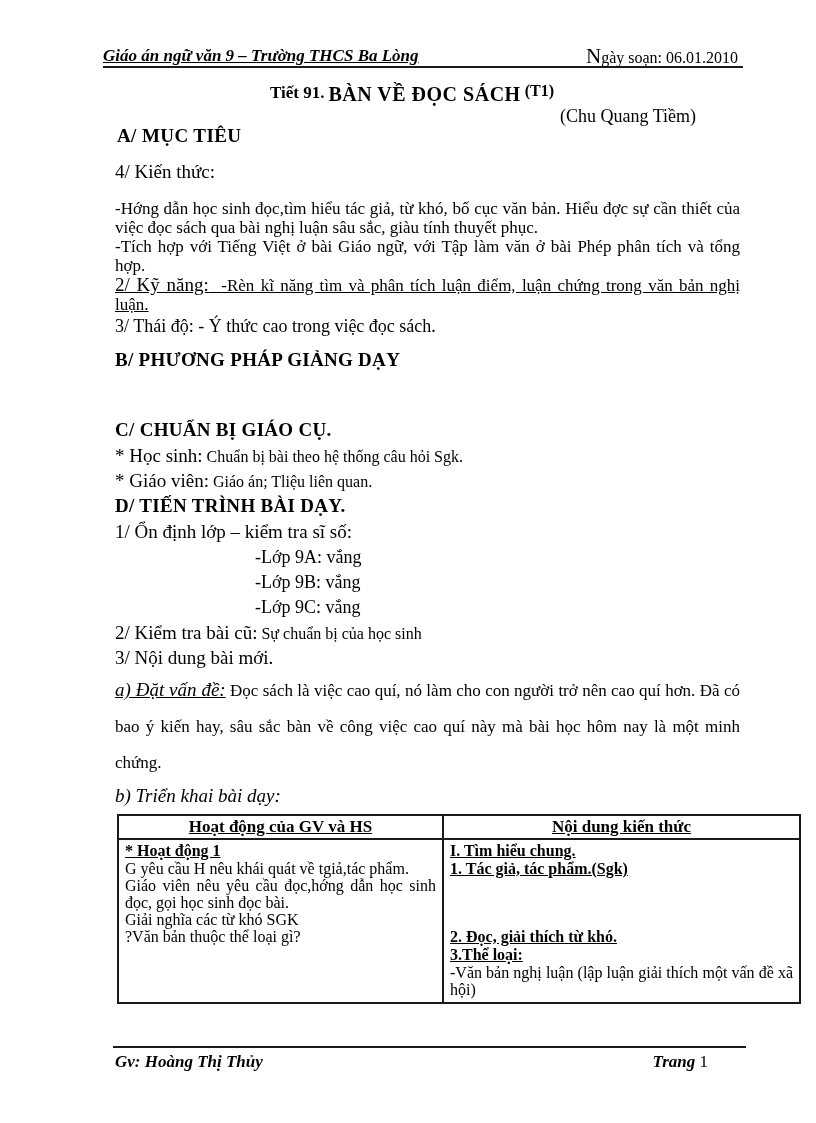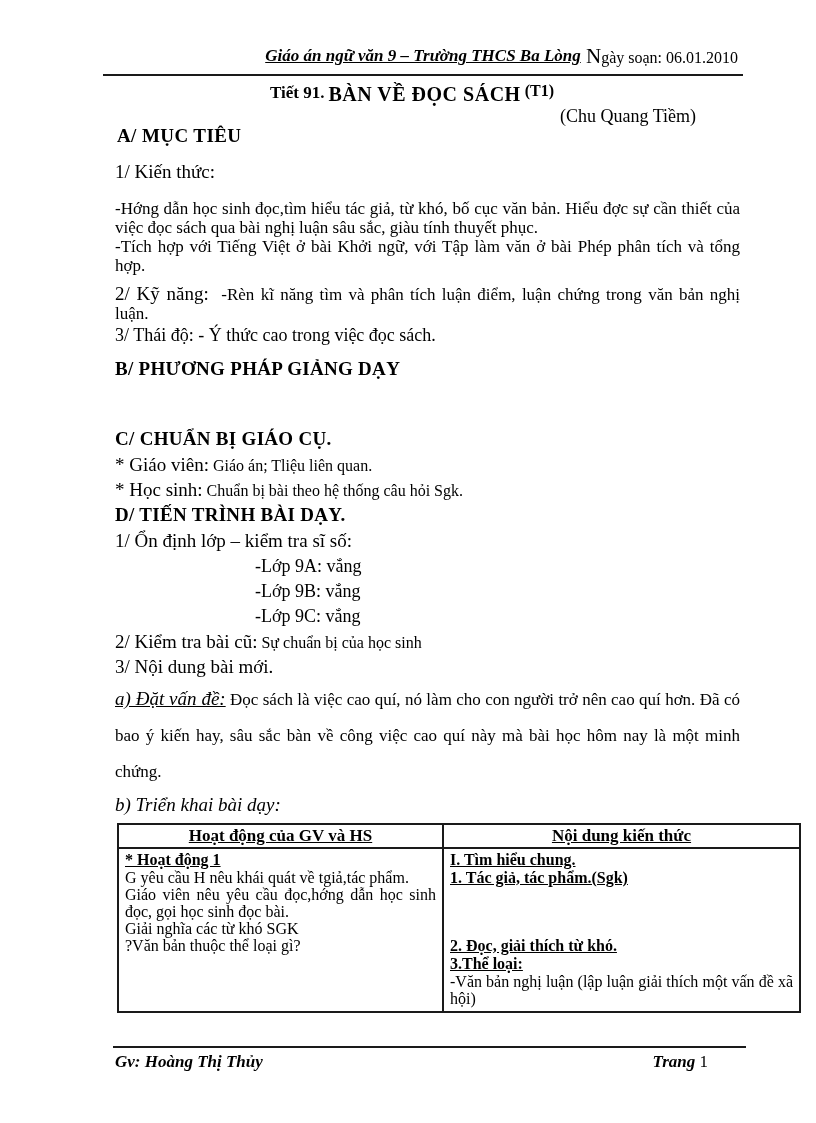--- a/index.html
+++ b/index.html
@@ -5,42 +5,42 @@
   html,body{margin:0;padding:0;background:#e8e8e8;}
   .page{
     position:relative;width:816px;height:1123px;background:#ffffff;
     font-family:"Liberation Serif","DejaVu Serif",serif;color:#000;
     overflow:hidden;margin:0 auto;
   }
   .content{position:absolute;left:115px;top:0;width:625px;}
   
   .run-head{
     position:absolute;left:103px;top:46px;width:640px;
-    border-bottom:2px solid #1a1a1a;padding-bottom:8px;text-align:center;
+    border-bottom:2px solid #1a1a1a;padding-bottom:0;
   }
   .run-head span{font-weight:bold;font-style:italic;font-size:17px;text-decoration:underline;}
   
   .head-block{position:relative;height:105px;margin-top:44px;}
   .date-line{position:absolute;top:0;right:2px;font-size:16px;}
   .date-line .big-n{font-size:21px;}
   .title-line{position:absolute;top:38px;left:155px;white-space:nowrap;}
   .title-prefix{font-weight:bold;font-size:17px;vertical-align:3px;}
   .title-main{font-weight:bold;font-size:20px;letter-spacing:.5px;}
   .title-part{font-weight:bold;font-size:16px;vertical-align:5px;}
   .author-line{position:absolute;top:62px;left:445px;font-size:18px;white-space:nowrap;}
   .sec-a{position:absolute;top:81px;left:2px;font-size:19px;font-weight:bold;letter-spacing:.4px;}
   
   .h-num{font-size:19px;}
   .h-bold{font-size:19px;font-weight:bold;letter-spacing:.3px;}
   p{margin:0;}
   .body-just{font-size:17px;line-height:19px;text-align:justify;}
   .small-val{font-size:16px;}
   .kienthuc{margin-top:12px;height:24px;}
   .para1{margin-top:14px;}
-  .skill-line{margin-top:9px;}
+  .skill-line{margin-top:0;text-decoration:underline;}
   .attitude{margin-top:2px;height:24px;font-size:18px;}
   .sec-b{margin-top:9px;height:26px;}
   .sec-c{margin-top:44px;height:26px;}
   .label-line{height:25px;}
   .sec-d{height:26px;}
   .step{height:26px;font-size:19px;}
   .class-line{height:25px;font-size:18px;padding-left:140px;}
   .step3{height:23px;}
   .intro{margin-top:2px;font-size:17px;line-height:36px;text-align:justify;}
   .intro .lbl{font-style:italic;font-size:19px;text-decoration:underline;}
@@ -77,36 +77,36 @@
       <div class="date-line"><span class="big-n">N</span><span>gày soạn: 06.01.2010</span></div>
       <div class="title-line">
         <span class="title-prefix">Tiết 91.</span>
         <span class="title-main">BÀN VỀ ĐỌC SÁCH</span>
         <span class="title-part">(T1)</span>
       </div>
       <div class="author-line">(Chu Quang Tiềm)</div>
       <div class="sec-a">A/ MỤC TIÊU</div>
     </div>
 
-    <div class="kienthuc h-num">1/ Kiến thức:</div>
+    <div class="kienthuc h-num">4/ Kiến thức:</div>
 
     <p class="para1 body-just">-Hớng  dẫn học sinh đọc,tìm hiểu tác giả, từ khó, bố cục văn bản. Hiểu đợc  sự cần thiết của việc đọc sách qua bài nghị luận sâu sắc, giàu tính thuyết phục.</p>
-    <p class="body-just">-Tích hợp với Tiếng Việt ở bài Khởi ngữ, với Tập làm văn ở bài Phép phân tích và tổng hợp.</p>
+    <p class="body-just">-Tích hợp với Tiếng Việt ở bài Giáo ngữ, với Tập làm văn ở bài Phép phân tích và tổng hợp.</p>
 
     <p class="skill-line body-just"><span class="h-num">2/ Kỹ năng:</span>&nbsp; <span>-Rèn kĩ năng tìm và phân tích luận điểm, luận chứng trong văn bản nghị luận.</span></p>
 
     <div class="attitude">3/ Thái độ: - Ý thức cao trong việc đọc sách.</div>
 
     <div class="sec-b h-bold">B/ PHƯƠNG PHÁP GIẢNG DẠY</div>
 
     <div class="sec-c h-bold">C/ CHUẨN BỊ GIÁO CỤ.</div>
 
+    <div class="label-line"><span class="h-num">* Học sinh:</span> <span class="small-val">Chuẩn bị bài theo hệ thống câu hỏi Sgk.</span></div>
+
     <div class="label-line"><span class="h-num">* Giáo viên:</span> <span class="small-val">Giáo án; Tliệu liên quan.</span></div>
-
-    <div class="label-line"><span class="h-num">* Học sinh:</span> <span class="small-val">Chuẩn bị bài theo hệ thống câu hỏi Sgk.</span></div>
 
     <div class="sec-d h-bold">D/ TIẾN TRÌNH  BÀI DẠY.</div>
 
     <div class="step">1/ Ổn định lớp – kiểm tra sĩ số:</div>
 
     <div class="class-line">-Lớp 9A: vắng</div>
     <div class="class-line">-Lớp 9B: vắng</div>
     <div class="class-line">-Lớp 9C: vắng</div>
 
     <div class="label-line"><span class="h-num">2/ Kiểm tra bài cũ:</span> <span class="small-val">Sự chuẩn bị của học sinh</span></div>

